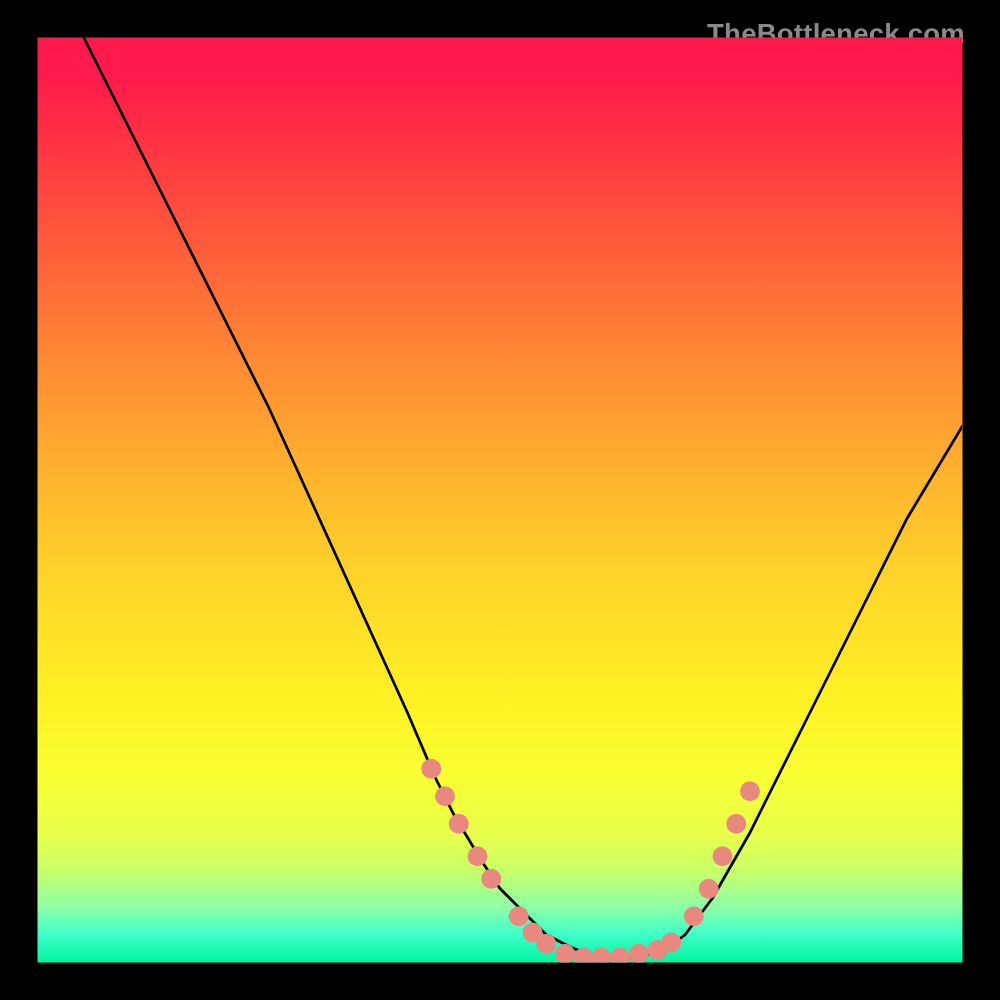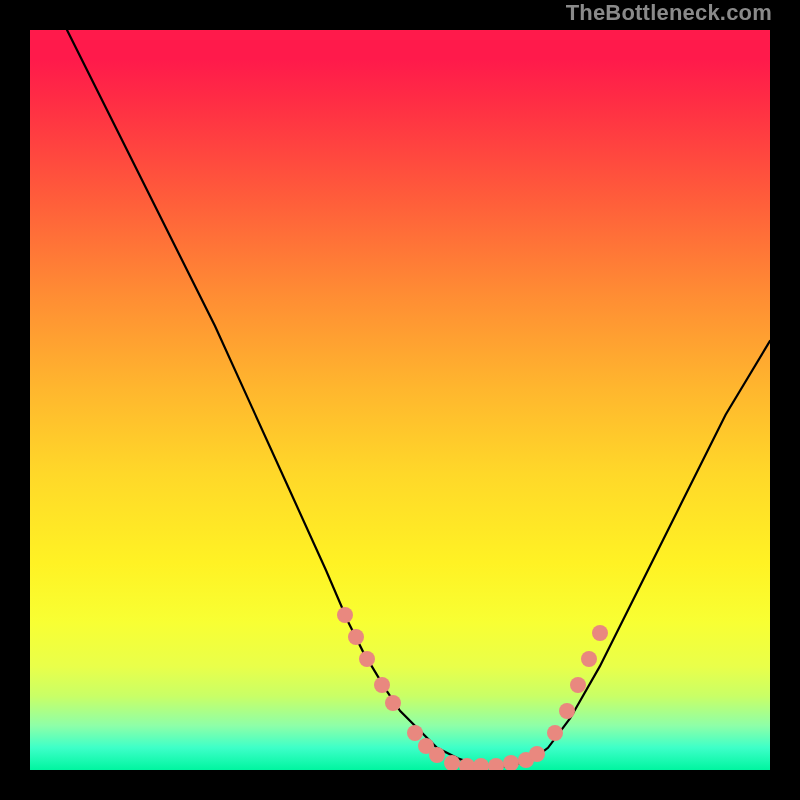--- a/index.html
+++ b/index.html
@@ -50,21 +50,21 @@
   .dot {
     position: absolute;
     width: 16px;
     height: 16px;
     border-radius: 50%;
     background: #e9887f;
     transform: translate(-50%, -50%);
   }
   .watermark {
     position: absolute;
-    top: 0;
+    top: 14px;
     right: 28px;
     font-family: Arial, Helvetica, sans-serif;
     font-size: 22px;
     font-weight: 600;
     color: #8a8a8a;
     letter-spacing: 0.2px;
     user-select: none;
   }
 </style>
 </head>

